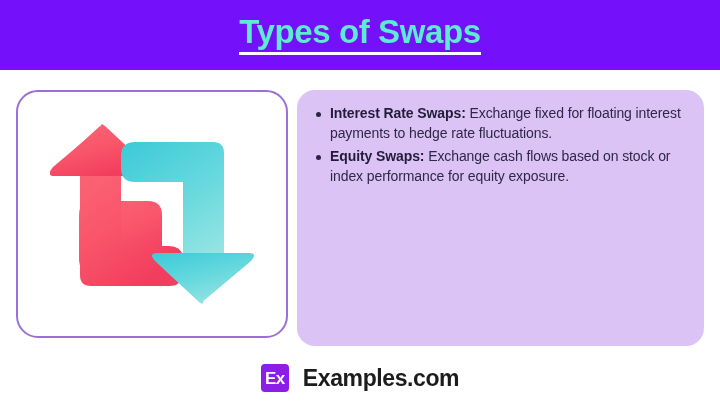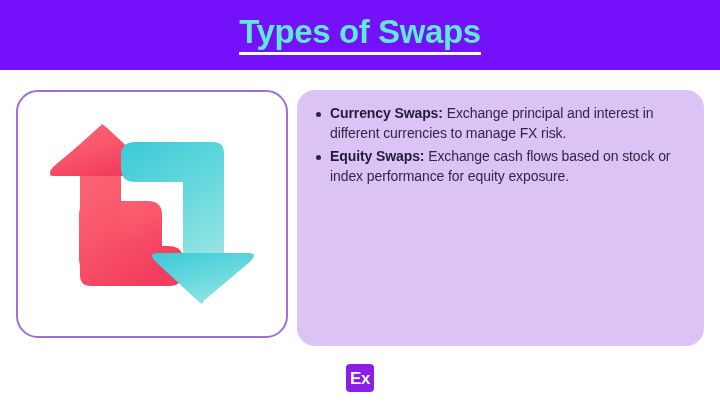--- a/index.html
+++ b/index.html
@@ -229,27 +229,28 @@
                  Q 110 144 119 144
                  L 211 144
                  Q 220 144 213 152 Z"></path>
       </g>
     </svg>
   </div>
 
   <div class="bullets-panel">
     <ul class="bullet-list">
       <li class="bullet-item">
-        <span class="bullet-term">Currency Swaps:</span><span class="bullet-desc"> Exchange principal and interest in different currencies to manage FX risk.</span>
+        <span class="bullet-term">Interest Rate Swaps:</span><span class="bullet-desc"> Exchange fixed for floating interest payments to hedge rate fluctuations.</span>
       </li>
       <li class="bullet-item">
         <span class="bullet-term">Equity Swaps:</span><span class="bullet-desc"> Exchange cash flows based on stock or index performance for equity exposure.</span>
       </li>
     </ul>
   </div>
 
   <div class="footer">
     <div class="brand">
       <div class="brand-mark">Ex</div>
+      <div class="brand-name">Examples.com</div>
     </div>
   </div>
 
 </div>
 
 </body></html>

